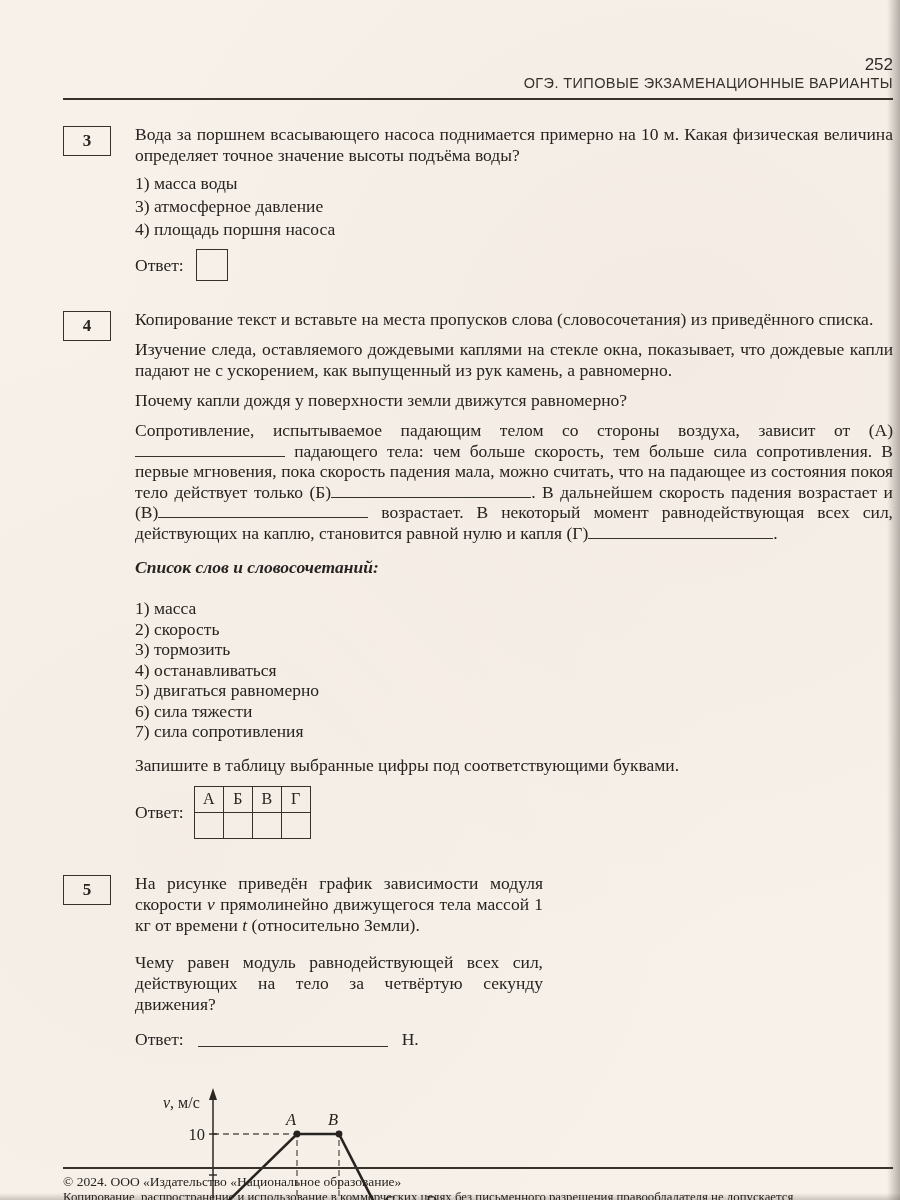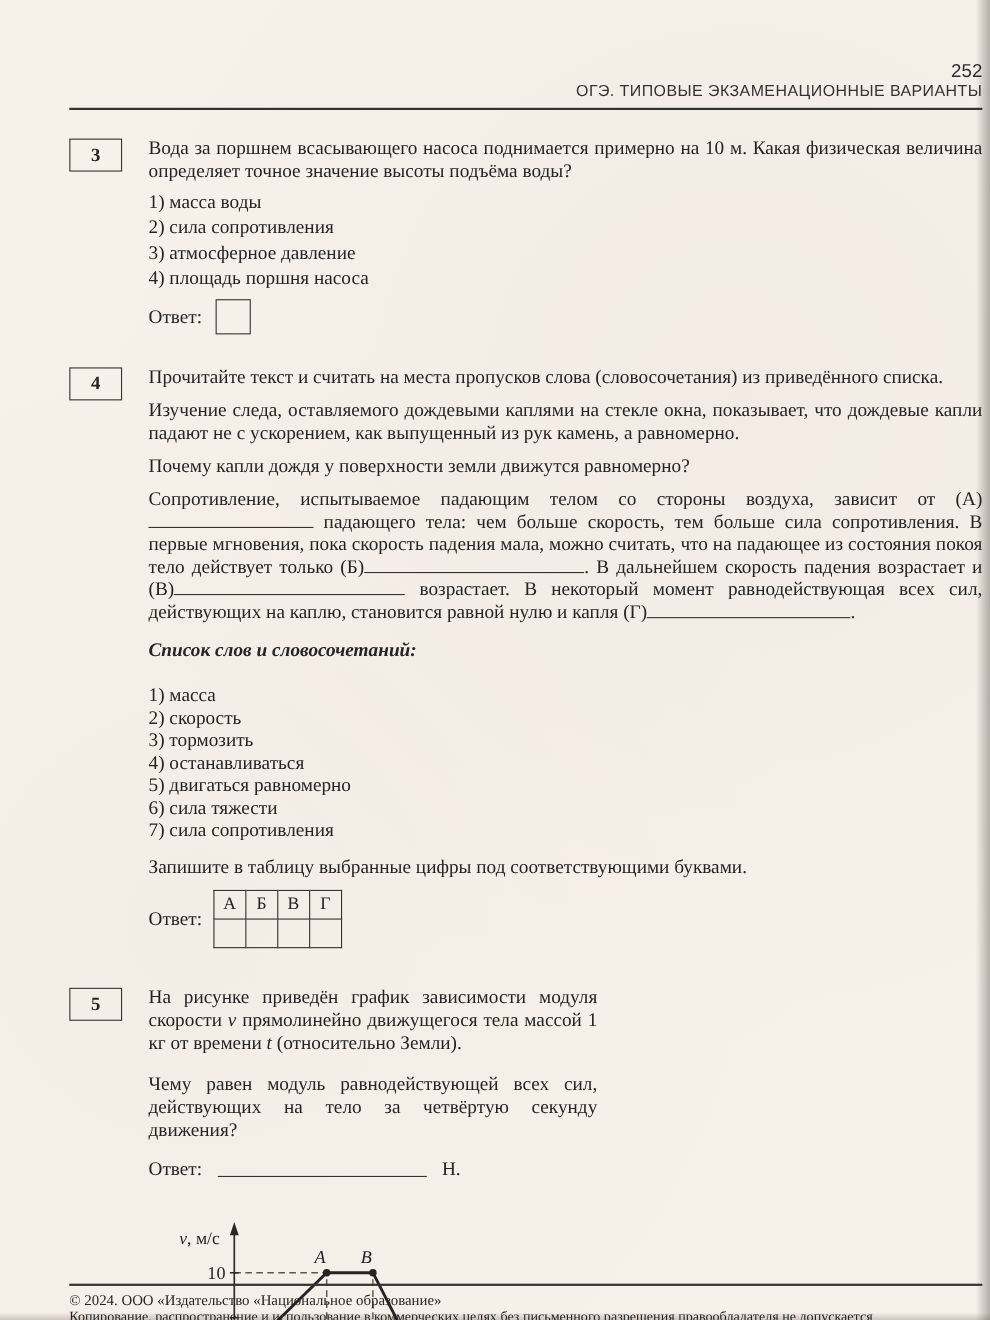--- a/index.html
+++ b/index.html
@@ -93,35 +93,34 @@
       <span class="pnum">252</span>
       <span class="htitle">ОГЭ. ТИПОВЫЕ ЭКЗАМЕНАЦИОННЫЕ ВАРИАНТЫ</span>
     </div>
 
     <div class="question">
       <div class="qnum">3</div>
       <div class="qbody">
         <p>Вода за поршнем всасывающего насоса поднимается примерно на 10 м. Какая физическая величина определяет точное значение высоты подъёма воды?</p>
         <div class="plist">
           <div>1) масса воды</div>
-          <div>2) сила сопротивления</div>
           <div>3) атмосферное давление</div>
           <div>4) площадь поршня насоса</div>
         </div>
         <div class="answer-row">
           <span>Ответ:</span>
           <span class="answer-box"></span>
         </div>
       </div>
     </div>
 
     <div class="question" style="margin-top:28px;">
       <div class="qnum">4</div>
       <div class="qbody">
-        <p>Прочитайте текст и считать на места пропусков слова (словосочетания) из приведённого списка.</p>
+        <p>Копирование текст и вставьте на места пропусков слова (словосочетания) из приведённого списка.</p>
         <p>Изучение следа, оставляемого дождевыми каплями на стекле окна, показывает, что дождевые капли падают не с ускорением, как выпущенный из рук камень, а равномерно.</p>
         <p>Почему капли дождя у поверхности земли движутся равномерно?</p>
         <p class="cloze" style="line-height:20.5px;">
           <span>Сопротивление, испытываемое падающим телом со стороны воздуха, зависит от (А)</span><span class="blank b-a"></span><span> падающего тела: чем больше скорость, тем больше сила сопротивления. В первые мгновения, пока скорость падения мала, можно считать, что на падающее из состояния покоя тело действует только (Б)</span><span class="blank b-b"></span><span>. В дальнейшем скорость падения возрастает и (В)</span><span class="blank b-v"></span><span> возрастает. В некоторый момент равнодействующая всех сил, действующих на каплю, становится равной нулю и капля (Г)</span><span class="blank b-g"></span><span>.</span>
         </p>
         <div class="listtitle">Список слов и словосочетаний:</div>
         <div class="plist tight" style="margin-top:20px;">
           <div>1) масса</div>
           <div>2) скорость</div>
           <div>3) тормозить</div>

